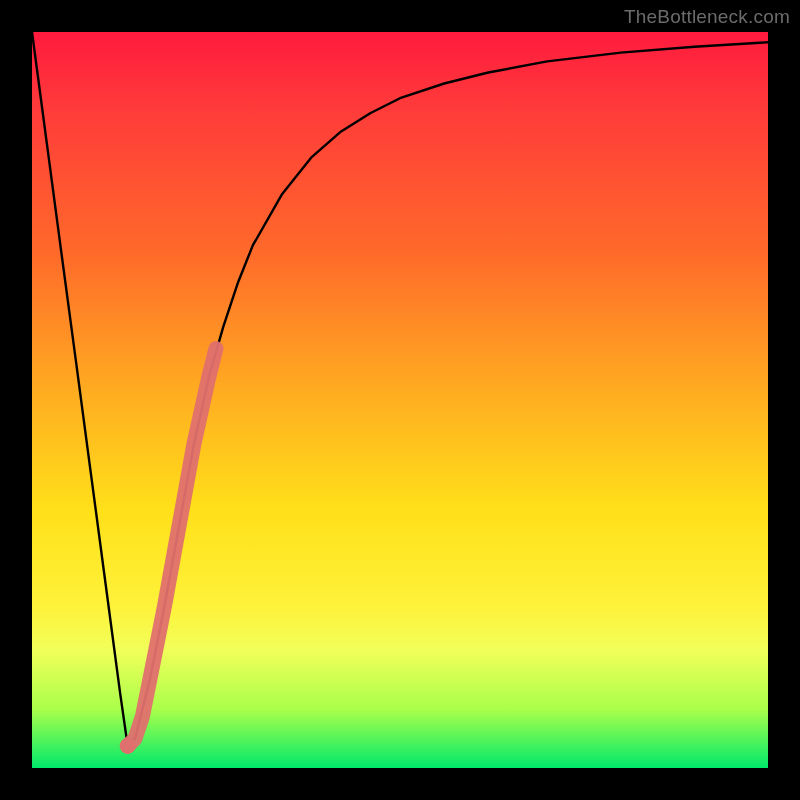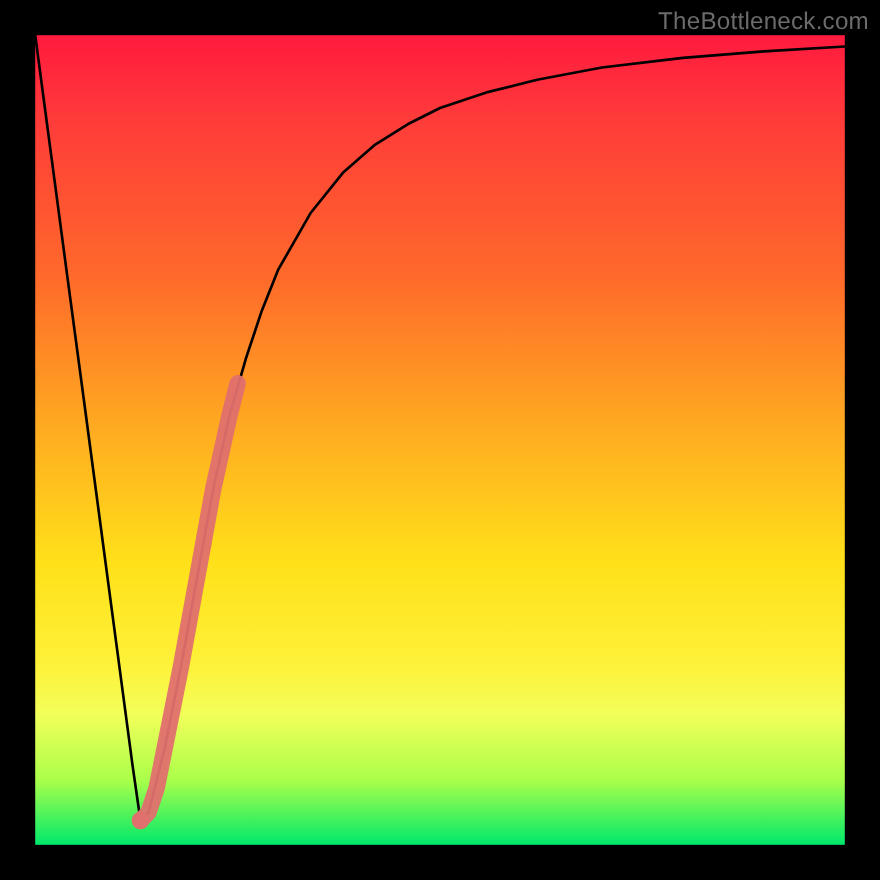--- a/index.html
+++ b/index.html
@@ -35,21 +35,21 @@
       #fef23a 78%,
       #f1ff5a 84%,
       #aaff4a 92%,
       #00e86b 100%);
   }
   .watermark {
     position: absolute;
     top: 6px;
     right: 10px;
     color: #6b6b6b;
-    font-size: 22px;
+    font-size: 19px;
     font-weight: 500;
     letter-spacing: 0.2px;
     user-select: none;
   }
   svg.curve {
     position: absolute;
     left: 0;
     top: 0;
     width: 736px;
     height: 736px;

